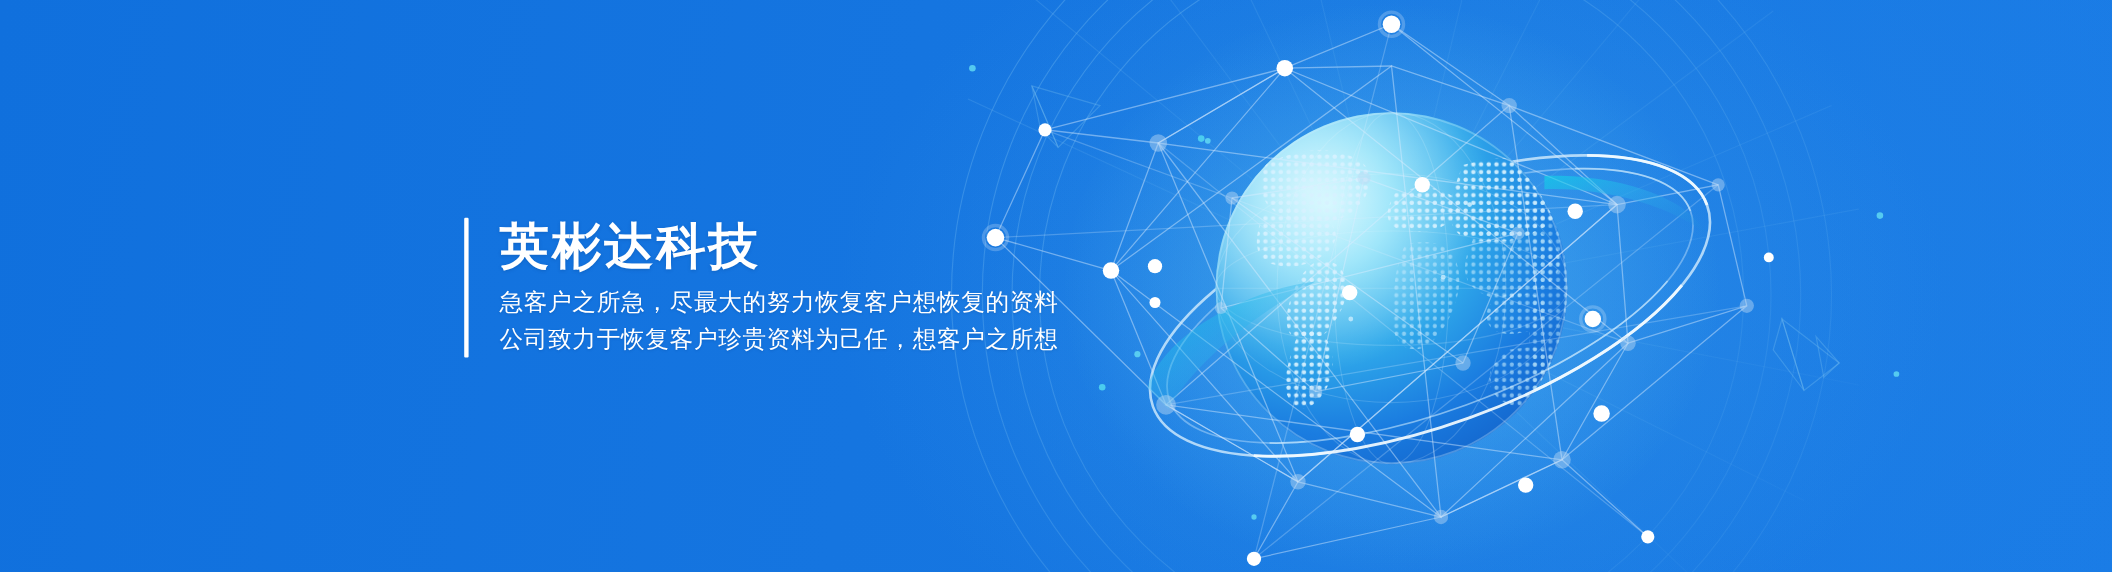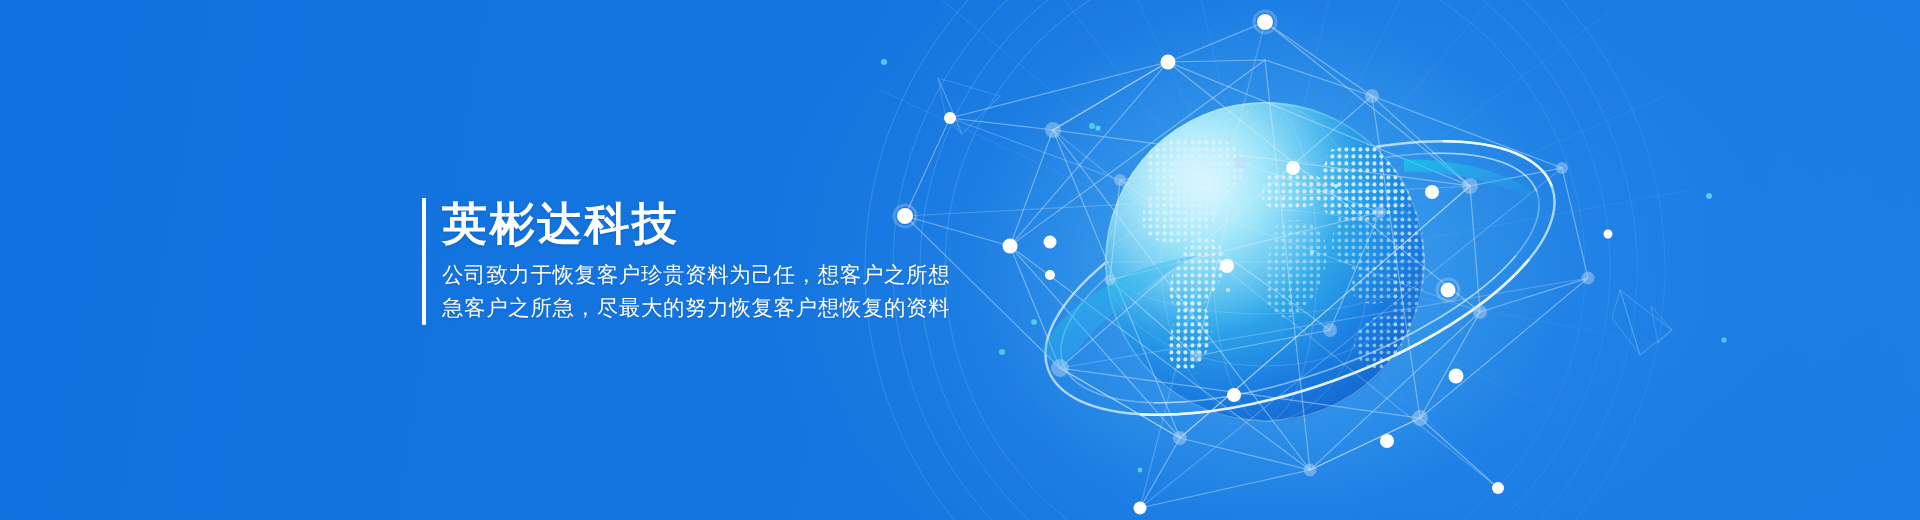--- a/index.html
+++ b/index.html
@@ -49,21 +49,21 @@
     z-index: 30;
   }
   .accent-bar {
     width: 4px;
     min-height: 122px;
     background: #ffffff;
     flex: 0 0 4px;
     border-radius: 1px;
   }
   .text-col {
-    padding-left: 16px;
+    padding-left: 28px;
     display: flex;
     flex-direction: column;
     justify-content: center;
   }
   .title {
     color: #ffffff;
     font-size: 45px;
     font-weight: bold;
     line-height: 1.16;
     letter-spacing: 2.5px;
@@ -328,18 +328,18 @@
         <circle cx="1002" cy="352" r="3"></circle>
       </g>
 
     </g>
   </svg>
 
   <div class="text-block">
     <div class="accent-bar"></div>
     <div class="text-col">
       <h1 class="title">英彬达科技</h1>
+      <div class="subtitle-line">急客户之所急，尽最大的努力恢复客户想恢复的资料</div>
       <div class="subtitle-line">公司致力于恢复客户珍贵资料为己任，想客户之所想</div>
-      <div class="subtitle-line">急客户之所急，尽最大的努力恢复客户想恢复的资料</div>
     </div>
   </div>
 
 </div>
 
 </body></html>

